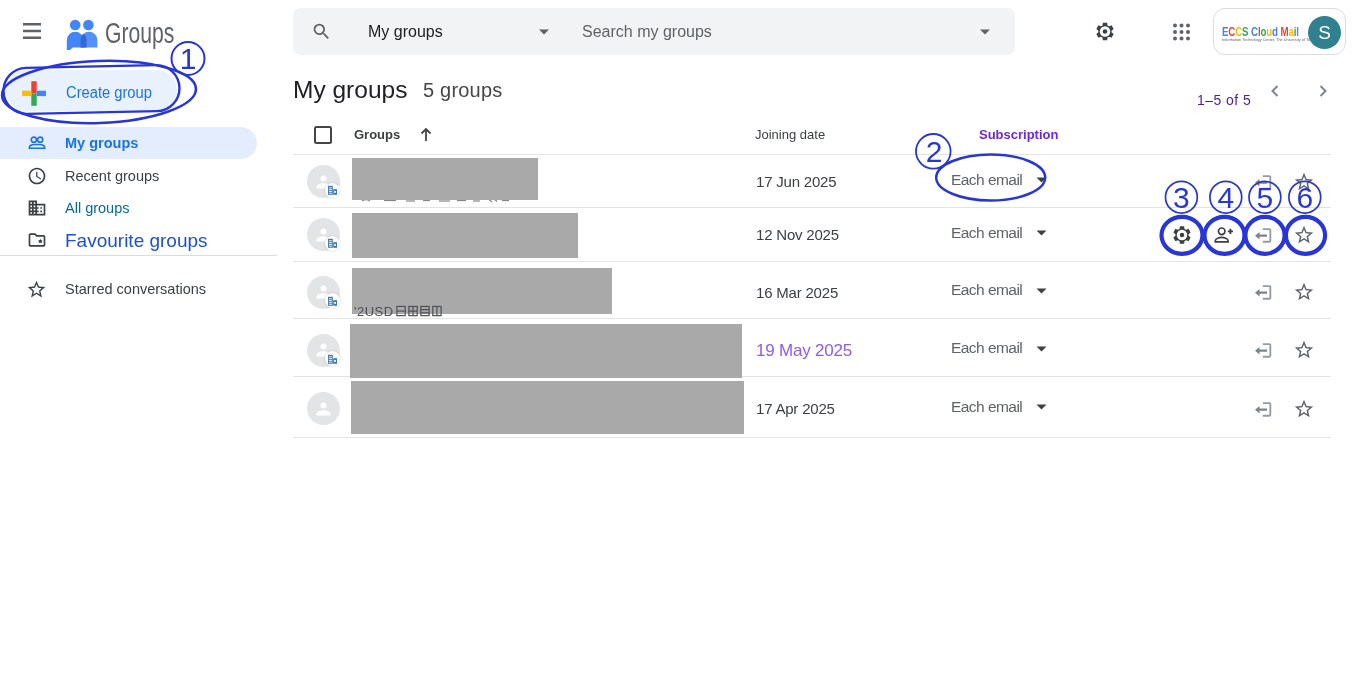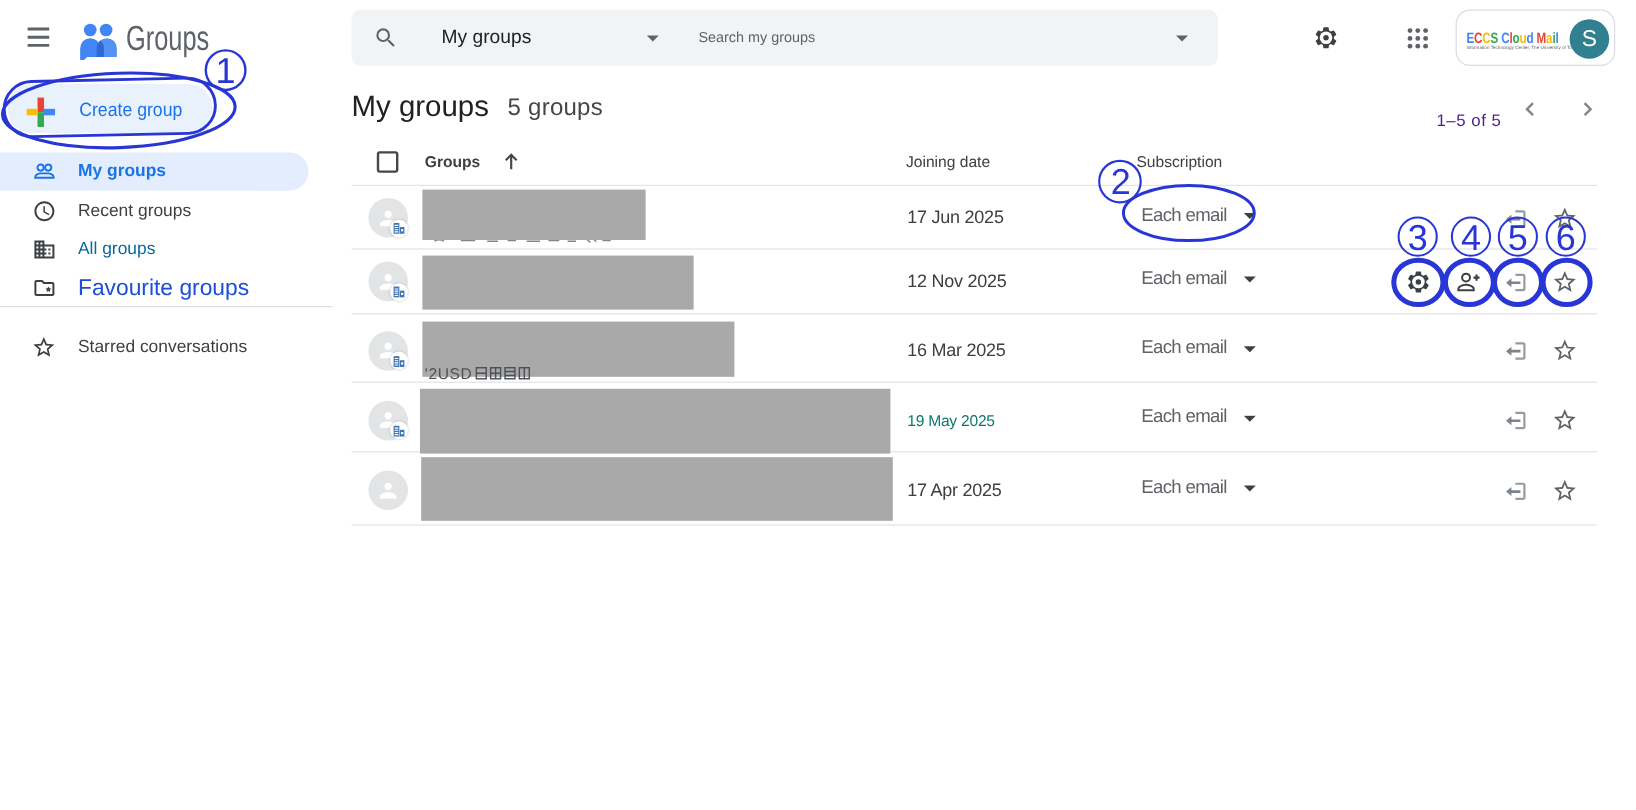--- a/index.html
+++ b/index.html
@@ -26,21 +26,21 @@
 <div class="abs" style="left:105px;top:18px;font-size:29px;color:#5f6368;line-height:31px;transform:scaleX(0.73);transform-origin:left top">Groups</div>
 
 <div class="abs" style="left:293px;top:8px;width:722px;height:47px;background:#f1f3f4;border-radius:8px"></div>
 <svg class="abs" style="left:311px;top:21px" width="21" height="21" viewBox="0 0 24 24" fill="#5f6368">
   <path d="M15.5 14h-.79l-.28-.27A6.47 6.47 0 0 0 16 9.5 6.5 6.5 0 1 0 9.5 16c1.61 0 3.09-.59 4.23-1.57l.27.28v.79l5 4.99L20.49 19l-4.99-5zm-6 0C7.01 14 5 11.99 5 9.5S7.01 5 9.5 5 14 7.01 14 9.5 11.99 14 9.5 14z"></path>
 </svg>
 <div class="abs" style="left:368px;top:23px;font-size:16px;color:#202124;line-height:17px">My groups</div>
 <svg class="abs" style="left:538px;top:28px" width="12" height="8" viewBox="0 0 12 8" fill="#5f6368">
     <path d="M1 1.5 l5 5 5-5 z"></path>
   </svg>
-<div class="abs" style="left:582px;top:23px;font-size:12px;color:#5f6368;line-height:17px">Search my groups</div>
+<div class="abs" style="left:582px;top:23px;font-size:16px;color:#5f6368;line-height:17px">Search my groups</div>
 <svg class="abs" style="left:979px;top:28px" width="12" height="8" viewBox="0 0 12 8" fill="#5f6368">
     <path d="M1 1.5 l5 5 5-5 z"></path>
   </svg>
 
 <svg class="abs" style="left:1094px;top:20px" width="22" height="23" viewBox="0 0 24 24">
   <path d="M19.14 12.94c.04-.3.06-.61.06-.94 0-.32-.02-.64-.07-.94l2.03-1.58c.18-.14.23-.41.12-.61l-1.92-3.32c-.12-.22-.37-.29-.59-.22l-2.39.96c-.5-.38-1.03-.7-1.62-.94l-.36-2.54c-.04-.24-.24-.41-.48-.41h-3.84c-.24 0-.43.17-.47.41l-.36 2.54c-.59.24-1.13.57-1.62.94l-2.39-.96c-.22-.08-.47 0-.59.22L2.74 8.87c-.12.21-.08.47.12.61l2.03 1.58c-.05.3-.09.63-.09.94s.02.64.07.94l-2.03 1.58c-.18.14-.23.41-.12.61l1.92 3.32c.12.22.37.29.59.22l2.39-.96c.5.38 1.03.7 1.62.94l.36 2.54c.05.24.24.41.48.41h3.84c.24 0 .44-.17.47-.41l.36-2.54c.59-.24 1.13-.56 1.62-.94l2.39.96c.22.08.47 0 .59-.22l1.92-3.32c.12-.22.07-.47-.12-.61l-2.01-1.58z" fill="#3c4043"></path>
   <circle cx="12" cy="12" r="5.7" fill="#fff"></circle>
   <circle cx="12" cy="12" r="2.5" fill="#3c4043"></circle>
 </svg>
 
@@ -112,21 +112,21 @@
 <svg class="abs" style="left:1317px;top:85px" width="12" height="12" viewBox="0 0 12 12">
     <path d="M3.5 1 L8.5 6 L3.5 11" fill="none" stroke="#80868b" stroke-width="2"></path>
   </svg>
 
 <div class="abs" style="left:314px;top:126px;width:14px;height:14px;border:2px solid #444746;border-radius:2.5px"></div>
 <div class="abs" style="left:354px;top:128px;font-size:13px;font-weight:bold;color:#3c4043;line-height:14px">Groups</div>
 <svg class="abs" style="left:418px;top:126px" width="16" height="17" viewBox="0 0 16 17">
   <path d="M8 15 V3 M3.5 7.5 L8 3 L12.5 7.5" fill="none" stroke="#444746" stroke-width="1.8"></path>
 </svg>
 <div class="abs" style="left:755px;top:128px;font-size:13px;font-weight:normal;color:#3c4043;line-height:14px">Joining date</div>
-<div class="abs" style="left:947px;top:128px;font-size:13px;font-weight:normal;color:#404040;line-height:14px">Subscription</div>
+<div class="abs" style="left:979px;top:128px;font-size:13px;font-weight:bold;color:#6d28d9;line-height:14px">Subscription</div>
 
 <div class="abs" style="left:293px;top:154px;width:1038px;height:1px;background:#e3e3e3"></div>
 <div class="abs" style="left:293px;top:207px;width:1038px;height:1px;background:#e3e3e3"></div>
 <div class="abs" style="left:293px;top:261px;width:1038px;height:1px;background:#e3e3e3"></div>
 <div class="abs" style="left:293px;top:318px;width:1038px;height:1px;background:#e3e3e3"></div>
 <div class="abs" style="left:293px;top:376px;width:1038px;height:1px;background:#e3e3e3"></div>
 <div class="abs" style="left:293px;top:437px;width:1038px;height:1px;background:#e3e3e3"></div>
 
 <div class="abs" style="left:306.5px;top:165.0px;width:33px;height:33px;border-radius:50%;background:#e3e4e6"></div>
 <svg class="abs" style="left:312.7px;top:170.6px" width="21" height="21" viewBox="0 0 24 24">
@@ -205,21 +205,21 @@
     <path d="M12 12c1.93 0 3.5-1.57 3.5-3.5S13.93 5 12 5 8.5 6.57 8.5 8.5 10.07 12 12 12zm0 2c-2.67 0-8 1.34-8 4v2h16v-2c0-2.66-5.33-4-8-4z" fill="#fff"></path>
   </svg>
 <div class="abs" style="left:325.2px;top:351.2px;width:15px;height:15px;border-radius:50%;background:#fff;box-shadow:0 0 2px rgba(0,0,0,0.25);z-index:3"></div>
 <svg class="abs" style="left:327.2px;top:353.7px;z-index:4" width="11" height="11" viewBox="0 0 11 11">
     <rect x="1" y="0.8" width="4.8" height="9" fill="#4077b0"></rect>
     <path d="M1.9 2.8 h3 M1.9 4.6 h3 M1.9 6.4 h3 M1.9 8.2 h3" stroke="#fff" stroke-width="0.9" fill="none"></path>
     <rect x="6.2" y="4.2" width="3.8" height="5.6" fill="#4077b0"></rect>
     <rect x="7.2" y="6" width="1.8" height="1.8" fill="#fff"></rect>
   </svg>
 <div class="abs" style="left:350px;top:324px;width:392px;height:54px;background:#a9a9a9;z-index:2"></div>
-<div class="abs" style="left:756px;top:342.5px;font-size:13px;color:#0f766e;line-height:15px;letter-spacing:-0.2px;white-space:nowrap">19 May 2025</div>
+<div class="abs" style="left:756px;top:342.5px;font-size:17px;color:#8b5cf6;line-height:15px;letter-spacing:-0.2px;white-space:nowrap">19 May 2025</div>
 <div class="abs" style="left:951px;top:340.0px;font-size:15.5px;color:#5f6368;line-height:16px;letter-spacing:-0.55px;white-space:nowrap">Each email</div>
 <svg class="abs" style="left:1036px;top:345.5px" width="11" height="6" viewBox="0 0 11 6">
     <path d="M0.5 0.5 L5.5 5.5 L10.5 0.5 z" fill="#3c4043"></path>
   </svg>
 <svg class="abs" style="left:1252px;top:339.0px" width="22" height="22" viewBox="0 0 24 24">
     <path d="M3.3 12.7 L8.2 8.6 V11.5 H16.4 V13.9 H8.2 V16.8 Z" fill="#7d838a"></path>
     <path d="M11.8 4.6 H19 C20.1 4.6 21 5.5 21 6.6 V18.4 C21 19.5 20.1 20.4 19 20.4 H11.8 V18.4 H19 V6.6 H11.8 Z" fill="#949ba3"></path>
   </svg>
 <svg class="abs" style="left:1292.5px;top:339.0px" width="22" height="22" viewBox="0 0 24 24">
     <path d="M22 9.24l-7.19-.62L12 2 9.19 8.63 2 9.24l5.46 4.73L5.82 21 12 17.27 18.18 21l-1.63-7.03L22 9.24zM12 15.4l-3.76 2.27 1-4.28-3.32-2.88 4.38-.38L12 6.1l1.71 4.04 4.38.38-3.32 2.88 1 4.28L12 15.4z" fill="#5f6368"></path>

